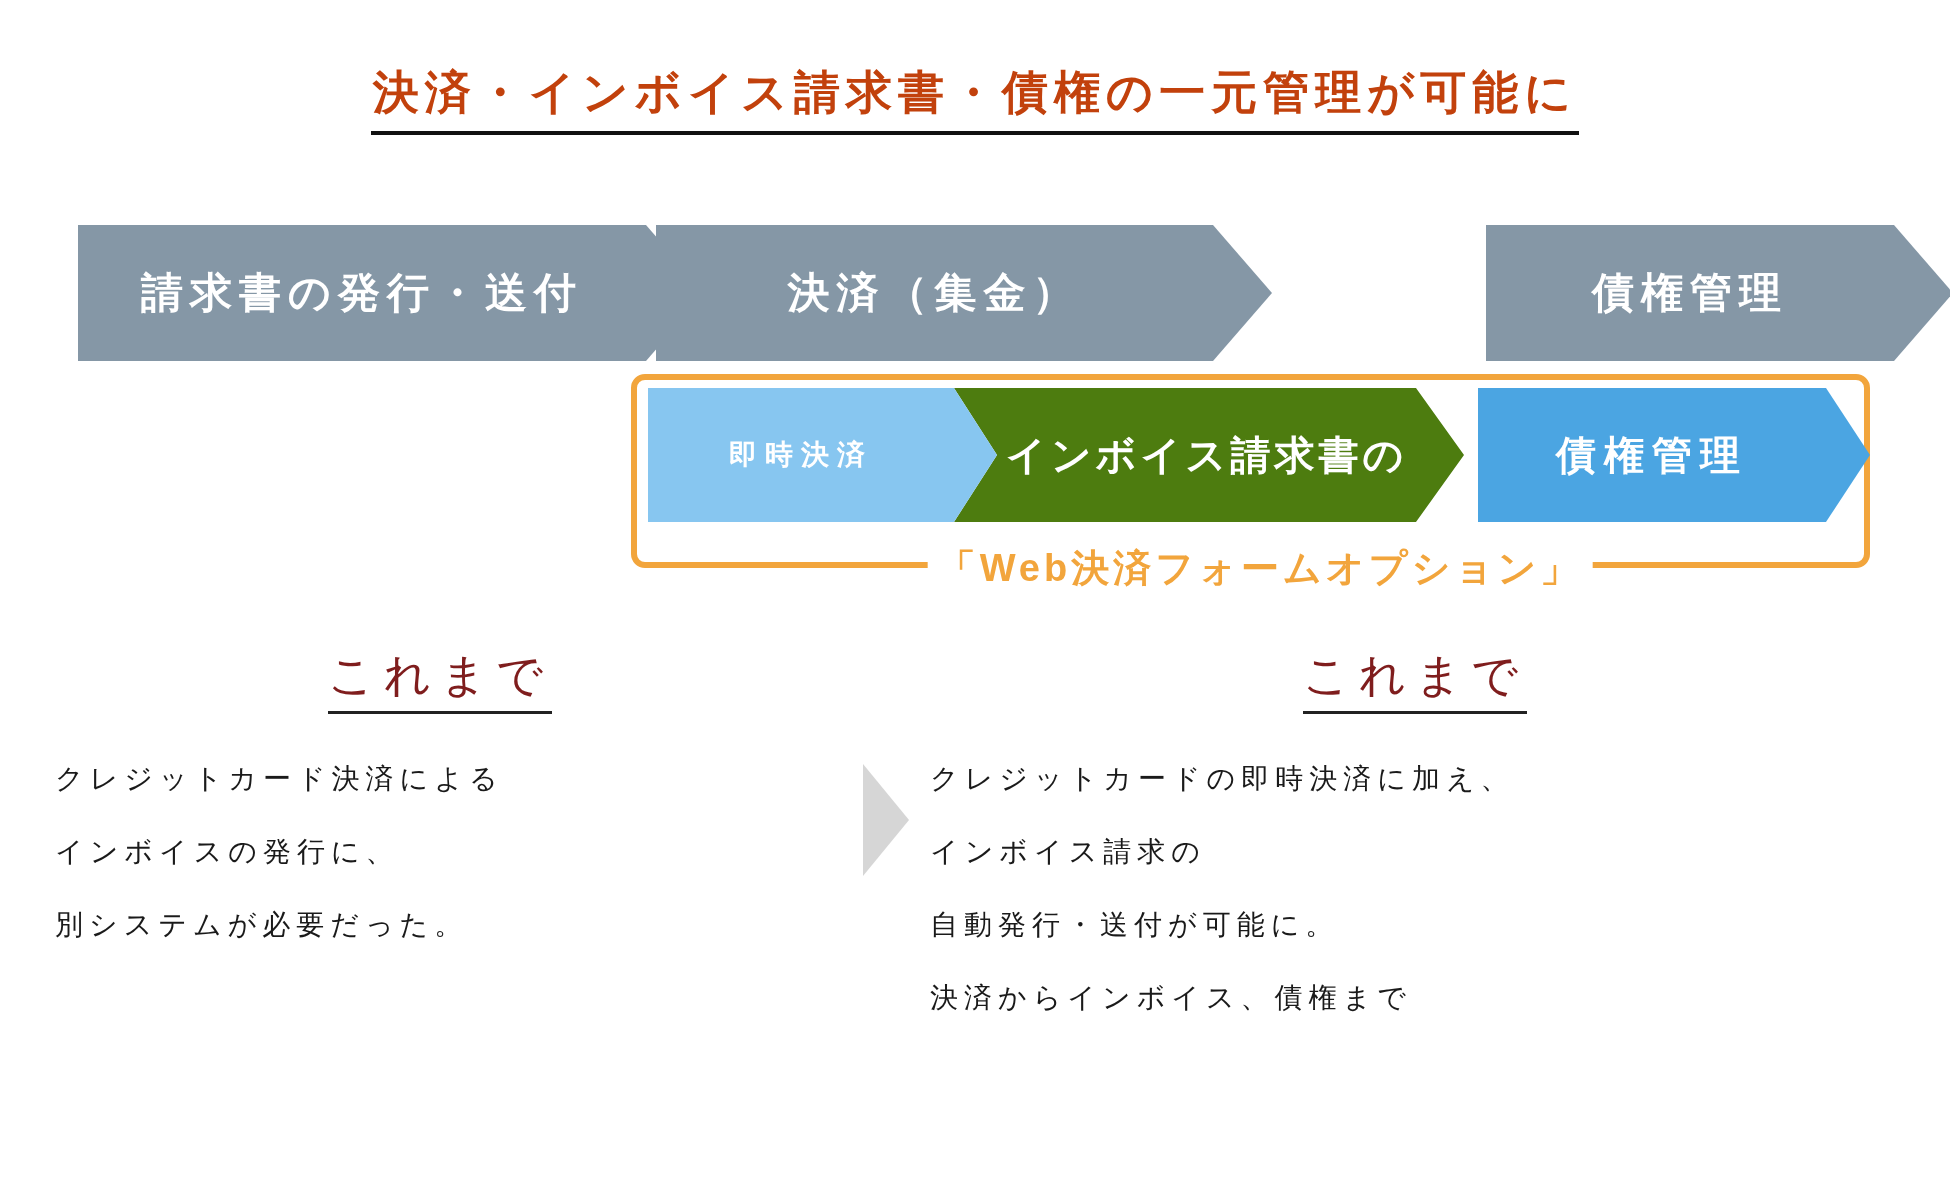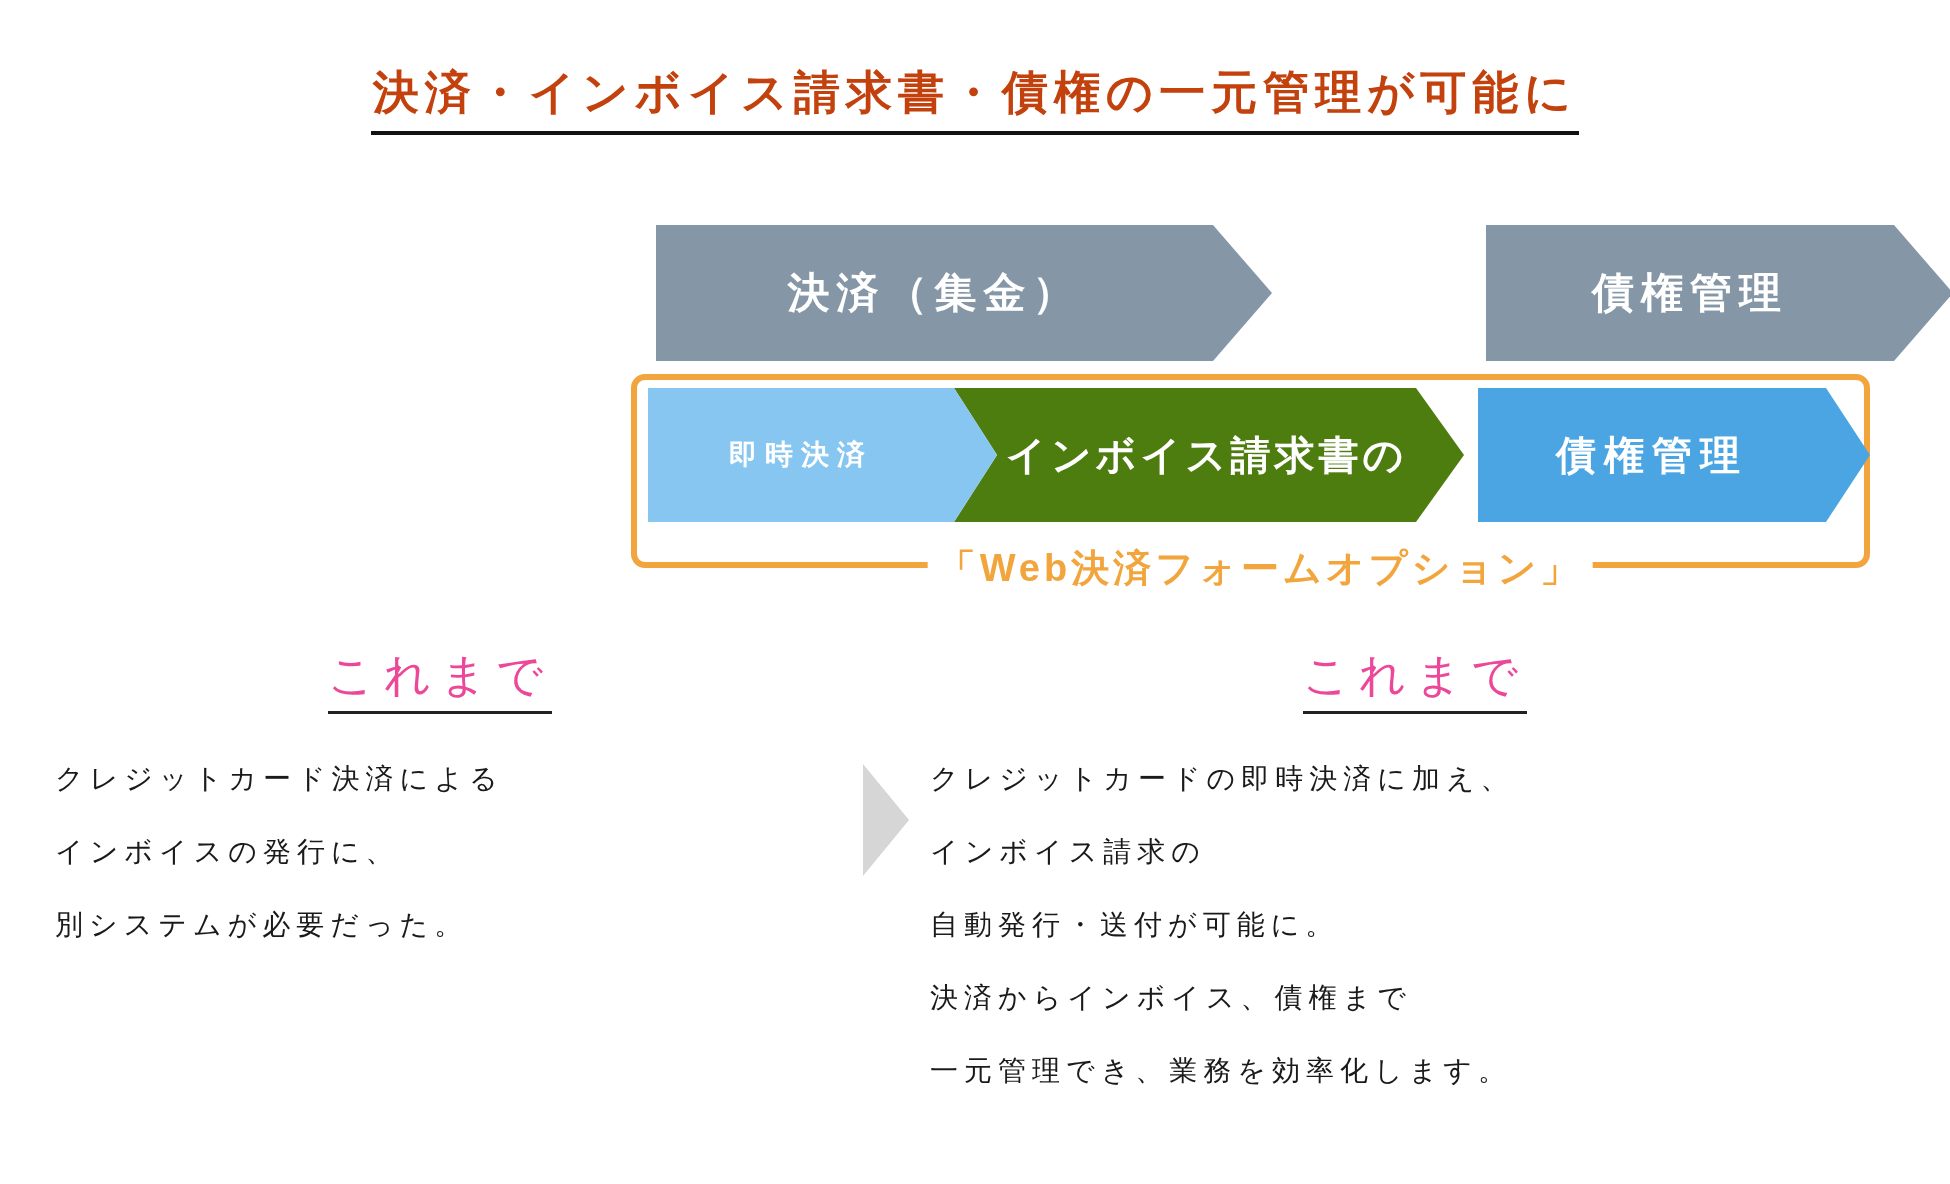--- a/index.html
+++ b/index.html
@@ -77,21 +77,21 @@
     padding-right:44px;box-sizing:border-box;
     font-size:40px;letter-spacing:8px;
   }
 
   
   .col-heading{
     position:absolute;top:648px;width:600px;text-align:center;
   }
   .col-heading span{
     display:inline-block;
-    font-size:46px;font-weight:500;color:#ec4899;
+    font-size:46px;font-weight:500;color:#7f1d1d;
     letter-spacing:9px;line-height:1.2;
     padding-bottom:8px;border-bottom:3px solid #222;
     white-space:nowrap;
   }
   .h-before{left:140px;}
   .h-after{left:1115px;}
 
   .para{
     position:absolute;top:742px;
     font-size:28px;color:#1a1a1a;letter-spacing:6px;
@@ -112,20 +112,23 @@
 </style>
 </head>
 <body>
 
 <div class="canvas">
 
   <div class="title-wrap">
     <span class="title-text">決済・インボイス請求書・債権の一元管理が可能に</span>
   </div>
 
+  <div class="arrow gray tip59 a1">
+    <span>請求書の発行・送付</span>
+  </div>
   <div class="arrow gray tip59 a2">
     <span>決済（集金）</span>
   </div>
   <div class="arrow gray tip59 a3">
     <span>債権管理</span>
   </div>
 
   <div class="option-box"></div>
 
   <div class="barrow b-light">
@@ -152,16 +155,15 @@
   <div class="triangle"></div>
 
   <div class="col-heading h-after">
     <span>これまで</span>
   </div>
   <div class="para p-after">
     <div>クレジットカードの即時決済に加え、</div>
     <div>インボイス請求の</div>
     <div>自動発行・送付が可能に。</div>
     <div>決済からインボイス、債権まで</div>
-    <div>一元管理でき、業務を効率化します。</div>
   </div>
 
 </div>
 
 </body></html>

